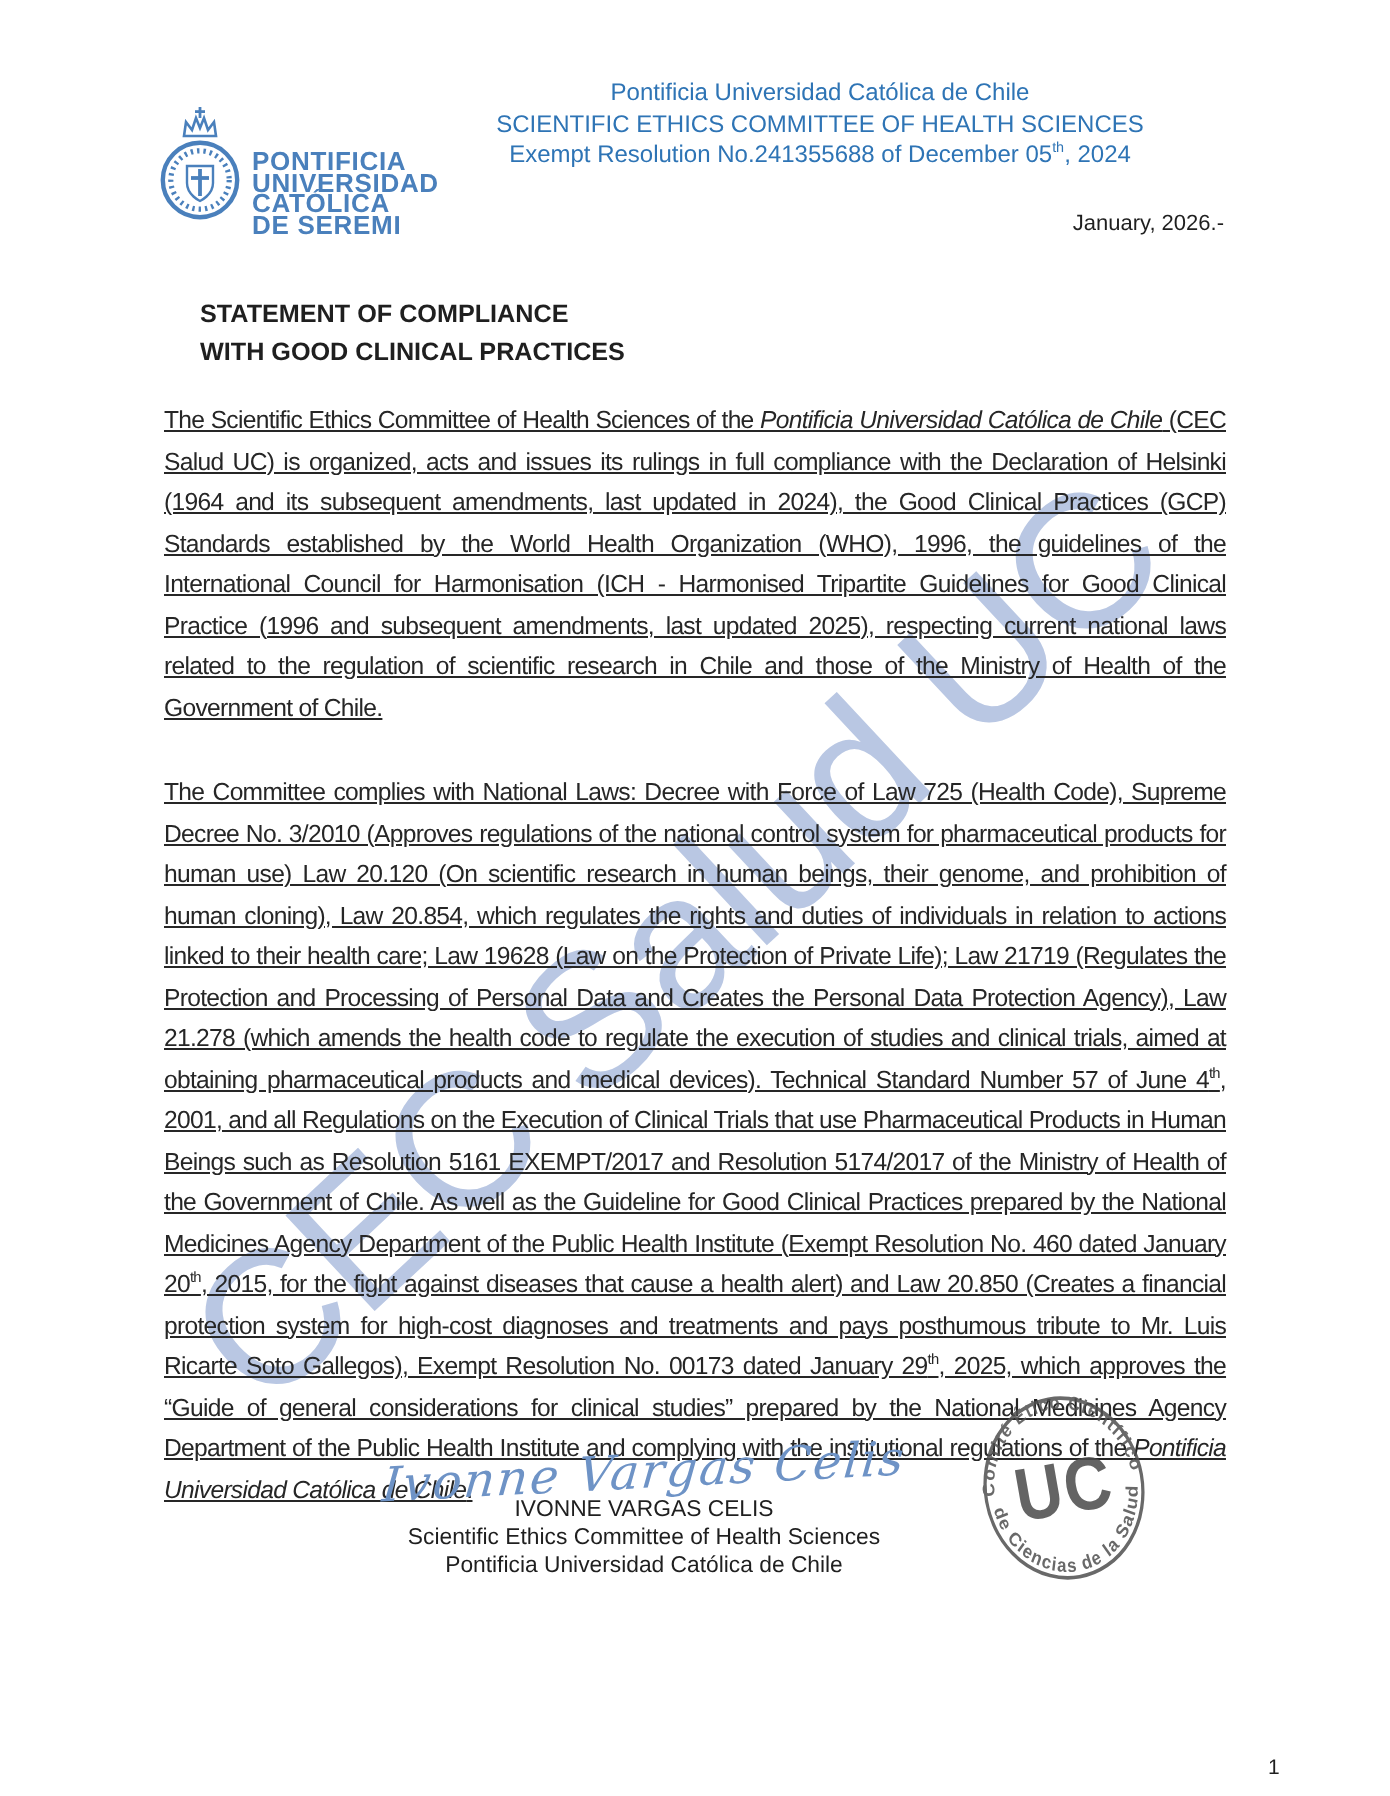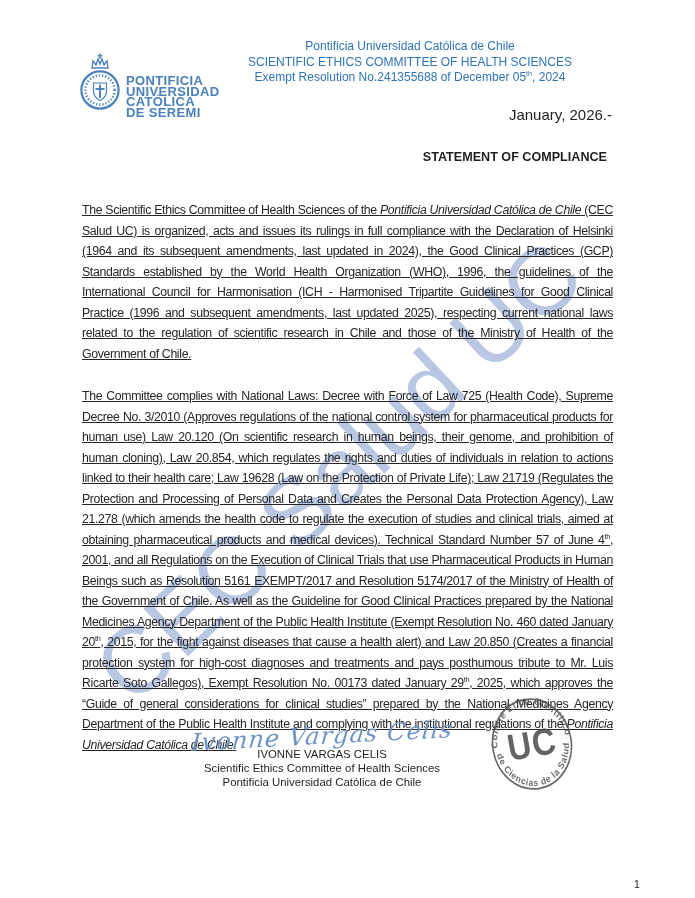--- a/index.html
+++ b/index.html
@@ -22,26 +22,26 @@
     margin:24px 0 0 6px;font-size:13px;line-height:10.6px;
     letter-spacing:.35px;color:#4a80bc;font-weight:700;
   }
   .letterhead-text{
     position:absolute;left:170px;right:45px;top:39px;z-index:1;
     text-align:center;color:#2E74B5;font-size:12px;line-height:15.5px;
   }
   sup{font-size:.6em;vertical-align:super;line-height:0;}
   .date-line{
     position:absolute;top:106px;right:83px;z-index:1;
-    font-size:15px;color:#1f1f1f;
+    font-size:11px;color:#1f1f1f;
   }
   
   .doc-title{
     position:absolute;top:148px;left:100px;right:88px;z-index:1;
-    text-align:right;font-size:12.6px;font-weight:700;line-height:19px;color:#1f1f1f;
+    text-align:left;font-size:12.6px;font-weight:700;line-height:19px;color:#1f1f1f;
   }
   
   .body-text{
     position:absolute;top:200px;left:82px;width:531px;z-index:1;
     font-size:12.3px;line-height:20.5px;letter-spacing:-.35px;
     text-align:justify;color:#262626;
   }
   .body-text p{margin:0 0 22px 0;text-decoration:underline;}
   
   .signature-block{
@@ -97,20 +97,21 @@
   <div class="letterhead-text">
     <div>Pontificia Universidad Católica de Chile</div>
     <div>SCIENTIFIC ETHICS COMMITTEE OF HEALTH SCIENCES</div>
     <div><span>Exempt Resolution No.241355688 of December 05</span><sup>th</sup><span>, 2024</span></div>
   </div>
 
   <div class="date-line">January, 2026.-</div>
 
   <div class="doc-title">
     <div>STATEMENT OF COMPLIANCE</div>
+    <div>WITH GOOD CLINICAL PRACTICES</div>
   </div>
 
   <main class="body-text">
     <p><span>The Scientific Ethics Committee of Health Sciences of the </span><i>Pontificia Universidad Católica de Chile</i><span> (CEC Salud UC) is organized, acts and issues its rulings in full compliance with the Declaration of Helsinki (1964 and its subsequent amendments, last updated in 2024), the Good Clinical Practices (GCP) Standards established by the World Health Organization (WHO), 1996, the guidelines of the International Council for Harmonisation (ICH - Harmonised Tripartite Guidelines for Good Clinical Practice (1996 and subsequent amendments, last updated 2025), respecting current national laws related to the regulation of scientific research in Chile and those of the Ministry of Health of the Government of Chile.</span></p>
     <p><span>The Committee complies with National Laws: Decree with Force of Law 725 (Health Code), Supreme Decree No. 3/2010 (Approves regulations of the national control system for pharmaceutical products for human use) Law 20.120 (On scientific research in human beings, their genome, and prohibition of human cloning), Law 20.854, which regulates the rights and duties of individuals in relation to actions linked to their health care; Law 19628 (Law on the Protection of Private Life); Law 21719 (Regulates the Protection and Processing of Personal Data and Creates the Personal Data Protection Agency), Law 21.278 (which amends the health code to regulate the execution of studies and clinical trials, aimed at obtaining pharmaceutical products and medical devices). Technical Standard Number 57 of June 4</span><sup>th</sup><span>, 2001, and all Regulations on the Execution of Clinical Trials that use Pharmaceutical Products in Human Beings such as Resolution 5161 EXEMPT/2017 and Resolution 5174/2017 of the Ministry of Health of the Government of Chile. As well as the Guideline for Good Clinical Practices prepared by the National Medicines Agency Department of the Public Health Institute (Exempt Resolution No. 460 dated January 20</span><sup>th</sup><span>, 2015, for the fight against diseases that cause a health alert) and Law 20.850 (Creates a financial protection system for high-cost diagnoses and treatments and pays posthumous tribute to Mr. Luis Ricarte Soto Gallegos), Exempt Resolution No. 00173 dated January 29</span><sup>th</sup><span>, 2025, which approves the “Guide of general considerations for clinical studies” prepared by the National Medicines Agency Department of the Public Health Institute and complying with the institutional regulations of the </span><i>Pontificia Universidad Católica de Chile</i><span>.</span></p>
   </main>
 
   <div class="signature-block">
     <div class="signature-script">Ivonne Vargas Celis</div>
     <div class="signature-lines">

